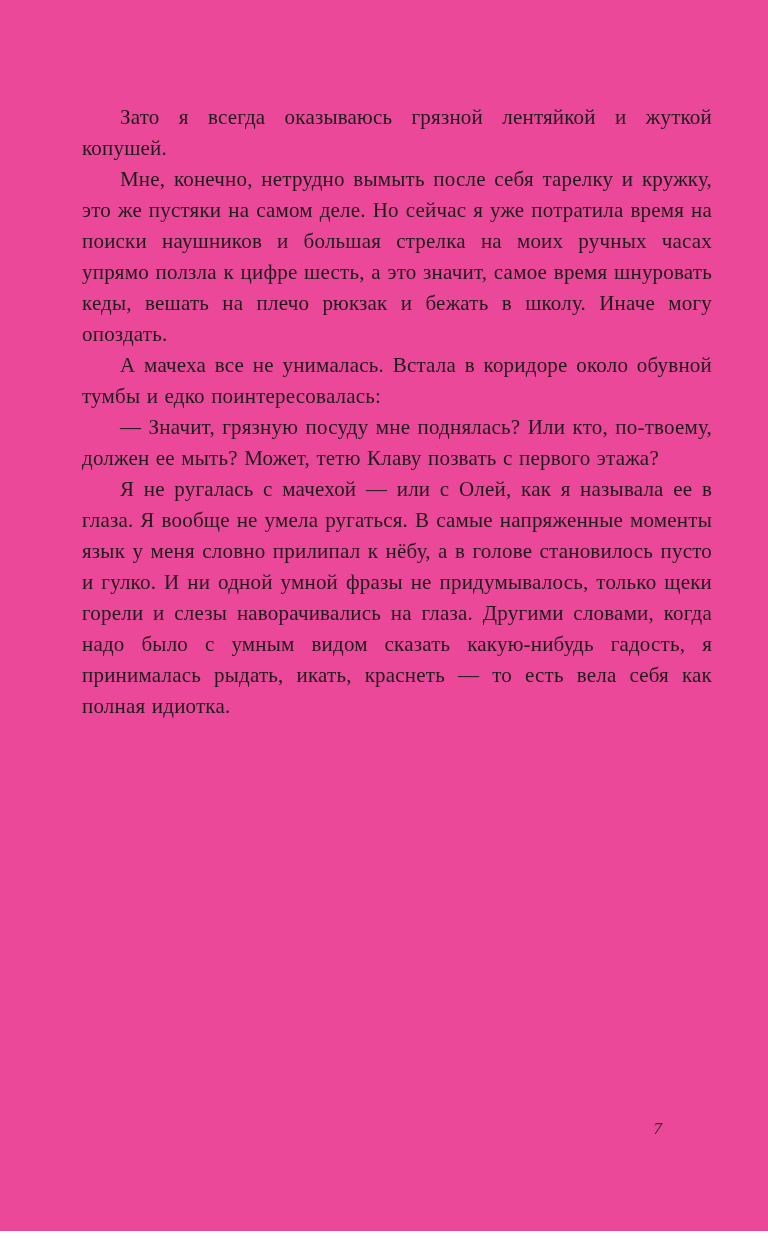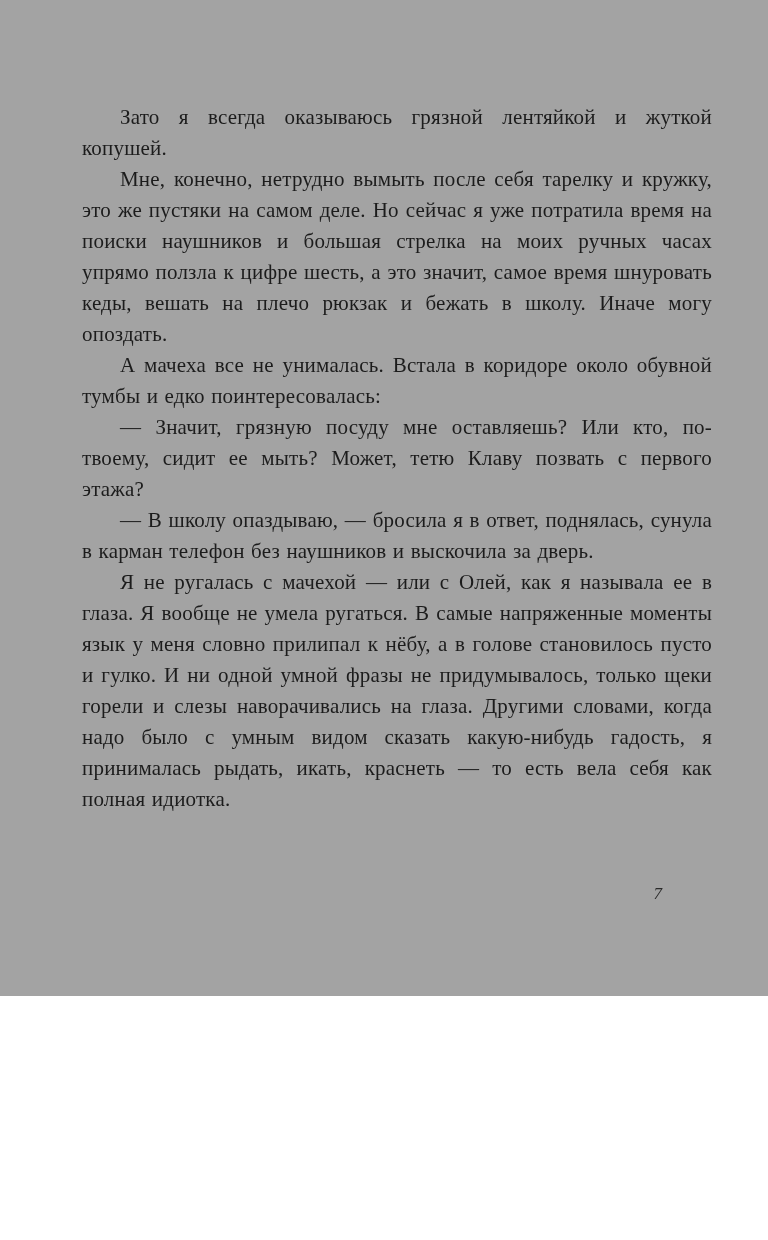--- a/index.html
+++ b/index.html
@@ -10,24 +10,24 @@
     body {
       width: 768px;
       height: 1240px;
       font-family: "Liberation Serif", "DejaVu Serif", serif;
       color: #1c1c1c;
       overflow: hidden;
     }
     .page {
       position: relative;
       width: 768px;
-      height: 996px;
+      height: 1231px;
       box-sizing: border-box;
       padding: 102px 56px 0 82px;
-      background: #a3a3a3;
+      background: #ec4899;
     }
     .text-block p {
       margin: 0;
       font-size: 21px;
       line-height: 31px;
       text-align: justify;
       text-indent: 38px;
       letter-spacing: 0.2px;
       word-spacing: 1px;
     }
@@ -41,18 +41,17 @@
     }
   </style>
 </head>
 <body>
 
 <div class="page">
   <div class="text-block">
     <p>Зато я всегда оказываюсь грязной лентяйкой и жуткой копушей.</p>
     <p>Мне, конечно, нетрудно вымыть после себя тарелку и кружку, это же пустяки на самом деле. Но сейчас я уже потратила время на поиски наушников и большая стрелка на моих ручных часах упрямо ползла к цифре шесть, а это значит, самое время шнуровать кеды, вешать на плечо рюкзак и бежать в школу. Иначе могу опоздать.</p>
     <p>А мачеха все не унималась. Встала в коридоре около обувной тумбы и едко поинтересовалась:</p>
-    <p>— Значит, грязную посуду мне оставляешь? Или кто, по-твоему, сидит ее мыть? Может, тетю Клаву позвать с первого этажа?</p>
-    <p>— В школу опаздываю, — бросила я в ответ, поднялась, сунула в карман телефон без наушников и выскочила за дверь.</p>
+    <p>— Значит, грязную посуду мне поднялась? Или кто, по-твоему, должен ее мыть? Может, тетю Клаву позвать с первого этажа?</p>
     <p>Я не ругалась с мачехой — или с Олей, как я называла ее в глаза. Я вообще не умела ругаться. В самые напряженные моменты язык у меня словно прилипал к нёбу, а в голове становилось пусто и гулко. И ни одной умной фразы не придумывалось, только щеки горели и слезы наворачивались на глаза. Другими словами, когда надо было с умным видом сказать какую-нибудь гадость, я принималась рыдать, икать, краснеть — то есть вела себя как полная идиотка.</p>
   </div>
   <div class="page-number">7</div>
 </div>
 
 </body></html>

